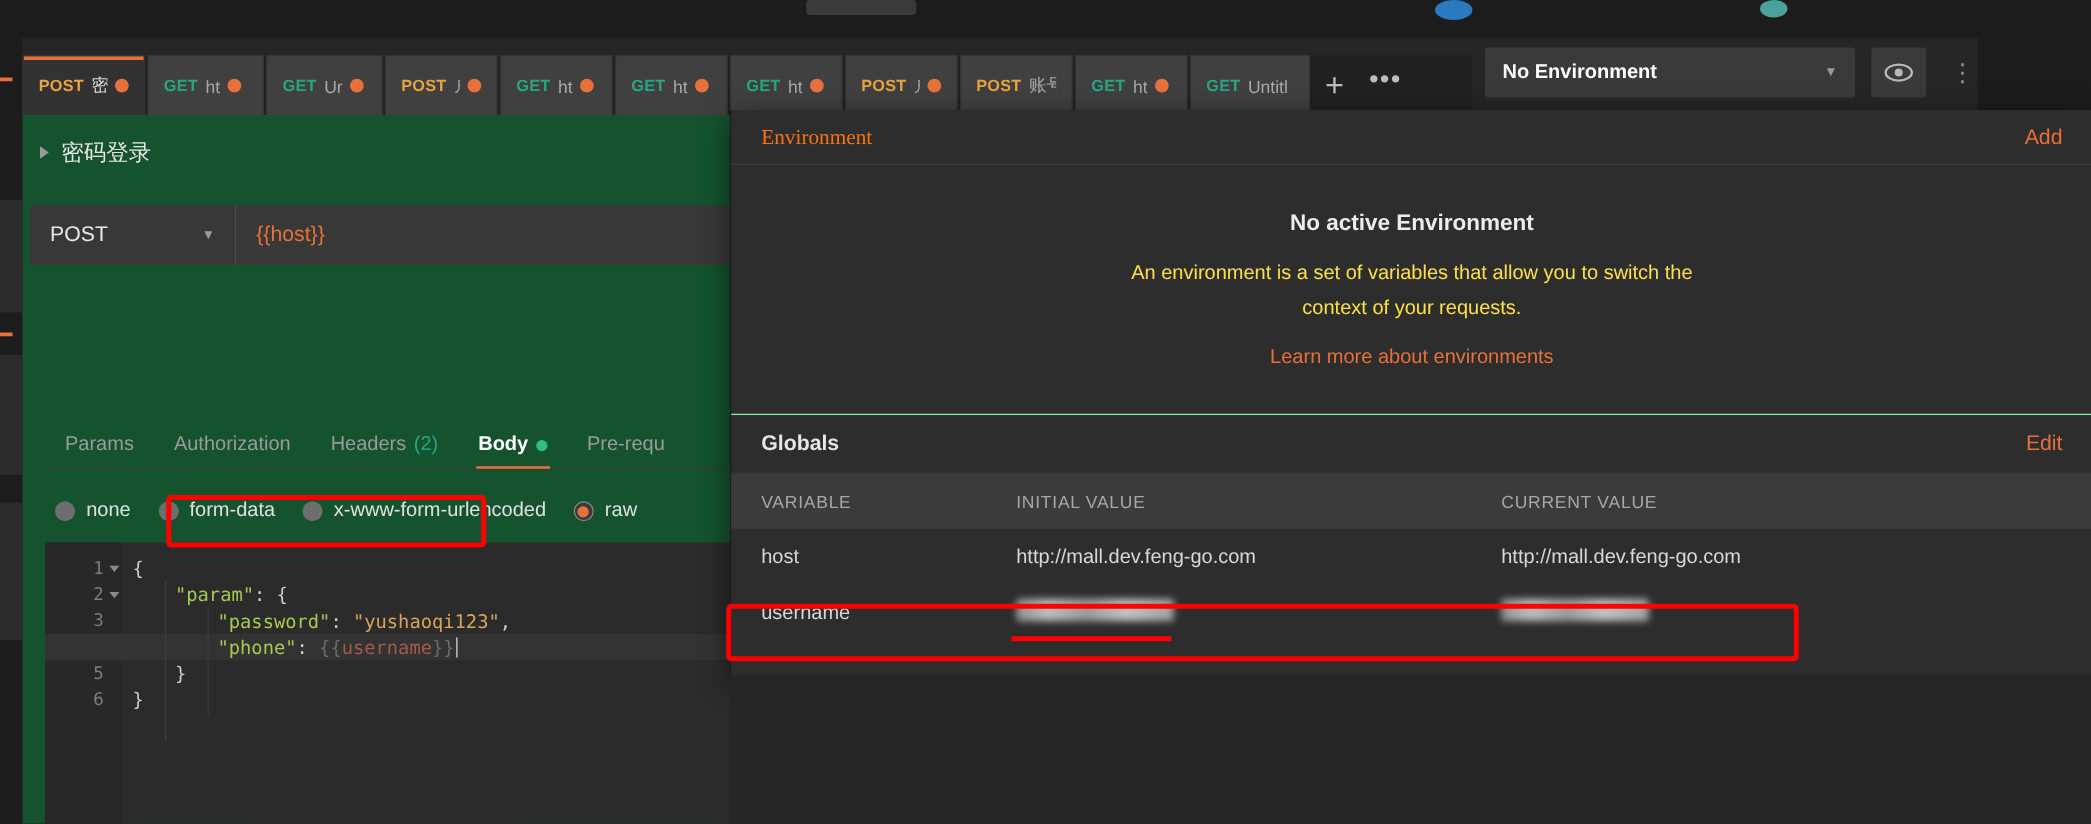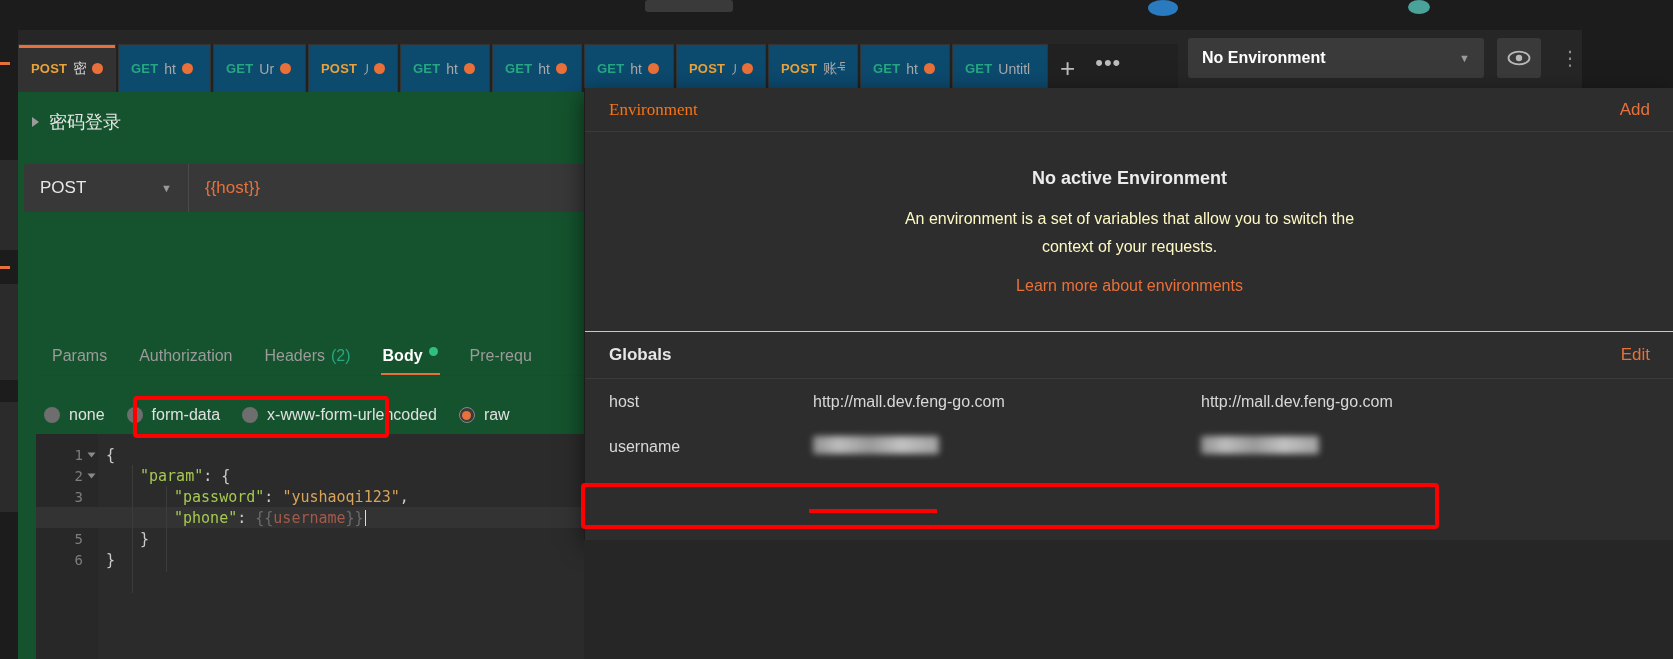--- a/index.html
+++ b/index.html
@@ -44,21 +44,21 @@
   
   .tabbar {
     position: absolute; left: 18px; top: 44px; width: 1160px; height: 48px;
     background: #212121;
     display: flex; align-items: stretch;
   }
   .tab {
     position: relative;
     display: flex; align-items: center; gap: 6px;
     padding: 0 12px;
-    background: #0c4a6e;
+    background: #404040;
     border: 1px solid #343434;
     border-bottom: none;
     color: #bfbfbf;
     font-size: 14px;
     cursor: pointer;
     margin-right: 2px;
     min-width: 0;
     overflow: hidden;
     white-space: nowrap;
   }
@@ -138,37 +138,37 @@
   .urlbox .var { color: #e8713b; }
 
   .reqtabs {
     position: absolute; left: 18px; top: 240px; width: 600px; height: 44px;
     display: flex; align-items: flex-end; gap: 0;
   }
   .reqtabs .rt {
     position: relative;
     color: #9b9b9b; font-size: 16px; padding: 0 16px 11px 16px;
     cursor: pointer; white-space: nowrap;
-    display: flex; gap: 6px;
+    display: flex; align-items: center; gap: 6px;
   }
   .reqtabs .rt.active { color: #ffffff; font-weight: bold; }
   .reqtabs .rt.active::after {
     content: ""; position: absolute; left: 14px; right: 14px; bottom: 0; height: 3px;
     background: #e8713b;
   }
   .reqtabs .rt .cnt { color: #26a782; font-weight: normal; }
   .reqtabs .rt .gdot { width: 9px; height: 9px; border-radius: 50%; background: #2ec07c; }
   .reqtabs-underline {
     position: absolute; left: 18px; top: 283px; width: 566px; height: 1px;
     background: #3a3a3a;
   }
 
   .bodytypes {
     position: absolute; left: 26px; top: 302px; width: 600px; height: 30px;
-    display: flex; align-items: flex-end; gap: 10px;
+    display: flex; align-items: center; gap: 10px;
   }
   .bt { display: flex; align-items: center; gap: 9px; cursor: pointer; margin-right: 12px; }
   .bt .radio {
     width: 16px; height: 16px; border-radius: 50%; background: #6e6e6e; flex: none;
     display: flex; align-items: center; justify-content: center;
   }
   .bt.sel .radio { background: #3a3a3a; border: 1px solid #888; }
   .bt.sel .radio::after {
     content: ""; width: 9px; height: 9px; border-radius: 50%; background: #e8713b;
   }
@@ -239,21 +239,21 @@
   }
   .envhead .lbl { color: #f97316; font-size: 17px; font-family: Liberation Serif, serif; }
   .envhead .act { margin-left: auto; color: #e8713b; font-size: 17px; cursor: pointer; }
   .envbody {
     position: absolute; left: 0; top: 44px; width: 1089px; height: 199px;
     display: flex; flex-direction: column; align-items: center; justify-content: center;
     gap: 16px;
   }
   .envbody .t1 { color: #ececec; font-size: 18px; font-weight: bold; }
   .envbody .t2 {
-    color: #fef9c3; font-size: 16px; line-height: 28px; text-align: center;
+    color: #fde047; font-size: 16px; line-height: 28px; text-align: center;
     width: 640px;
   }
   .envbody .t3 { color: #e8713b; font-size: 16px; cursor: pointer; }
 
   .globhead {
     position: absolute; left: 0; top: 243px; width: 1089px; height: 48px;
     display: flex; align-items: center; padding: 0 24px;
     border-top: 1px solid #86efac; border-bottom: 1px solid #3a3a3a;
   }
   .globhead .lbl { color: #e6e6e6; font-size: 17px; font-weight: bold; }
@@ -492,20 +492,25 @@
       </div>
       <div class="t3">Learn more about environments</div>
     </div>
 
     <div class="globhead">
       <span class="lbl">Globals</span>
       <span class="act">Edit</span>
     </div>
 
     <div class="gtable">
+      <div class="gthead">
+        <div class="gc1">VARIABLE</div>
+        <div class="gc2">INITIAL VALUE</div>
+        <div class="gc3">CURRENT VALUE</div>
+      </div>
       <div id="globrows">
           <div class="gtr">
             <div class="gc1">host</div>
             <div class="gc2">http://mall.dev.feng-go.com</div>
             <div class="gc3">http://mall.dev.feng-go.com</div>
           </div>
           <div class="gtr">
             <div class="gc1">username</div>
             <div class="gc2"><span class="blurval" style="width: 126px;"></span></div>
             <div class="gc3"><span class="blurval"></span></div>

